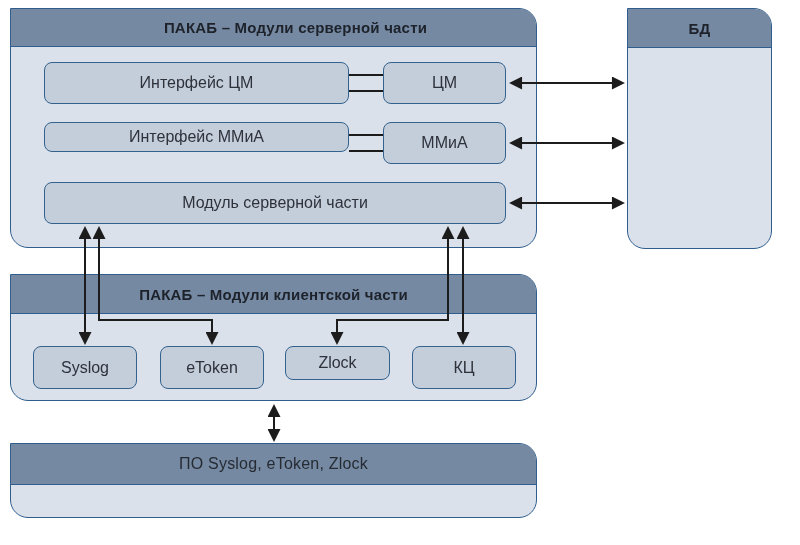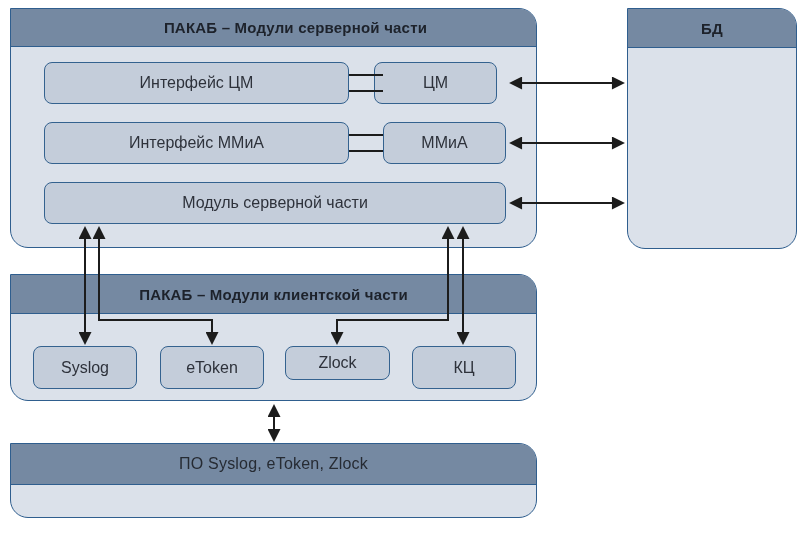--- a/index.html
+++ b/index.html
@@ -59,41 +59,41 @@
 <body>
 
 <div id="canvas">
 
   <div class="container" style="left:10px;top:8px;width:527px;height:240px;">
     <div class="band" style="height:38px;padding-left:44px;">
       <span class="title">ПАКАБ – Модули серверной части</span>
     </div>
   </div>
 
-  <div class="container" style="left:627px;top:8px;width:170px;height:241px;">
+  <div class="container" style="left:627px;top:8px;width:145px;height:241px;">
     <div class="band" style="height:39px;">
       <span class="title">БД</span>
     </div>
   </div>
 
   <div class="container" style="left:10px;top:274px;width:527px;height:127px;">
     <div class="band" style="height:39px;">
       <span class="title">ПАКАБ – Модули клиентской части</span>
     </div>
   </div>
 
   <div class="container" style="left:10px;top:443px;width:527px;height:75px;">
     <div class="band" style="height:41px;">
       <span class="title regular">ПО Syslog, eToken, Zlock</span>
     </div>
   </div>
 
   <div class="node" style="left:44px;top:62px;width:305px;height:42px;">Интерфейс ЦМ</div>
-  <div class="node" style="left:374px;top:62px;width:123px;height:42px;">ЦМ</div>
-  <div class="node" style="left:44px;top:122px;width:305px;height:42px;">Интерфейс ММиА</div>
+  <div class="node" style="left:383px;top:62px;width:123px;height:42px;">ЦМ</div>
+  <div class="node" style="left:44px;top:122px;width:305px;height:30px;">Интерфейс ММиА</div>
   <div class="node" style="left:383px;top:122px;width:123px;height:42px;">ММиА</div>
   <div class="node" style="left:44px;top:182px;width:462px;height:42px;">Модуль серверной части</div>
 
   <div class="node" style="left:160px;top:346px;width:104px;height:43px;">eToken</div>
   <div class="node" style="left:33px;top:346px;width:104px;height:43px;">Syslog</div>
   <div class="node" style="left:285px;top:346px;width:105px;height:34px;">Zlock</div>
   <div class="node" style="left:412px;top:346px;width:104px;height:43px;">КЦ</div>
 
   <svg id="overlay" width="800" height="545" viewBox="0 0 800 545">
     <defs>

